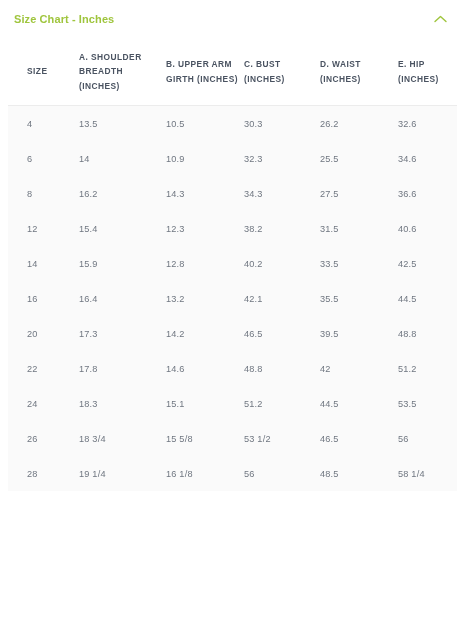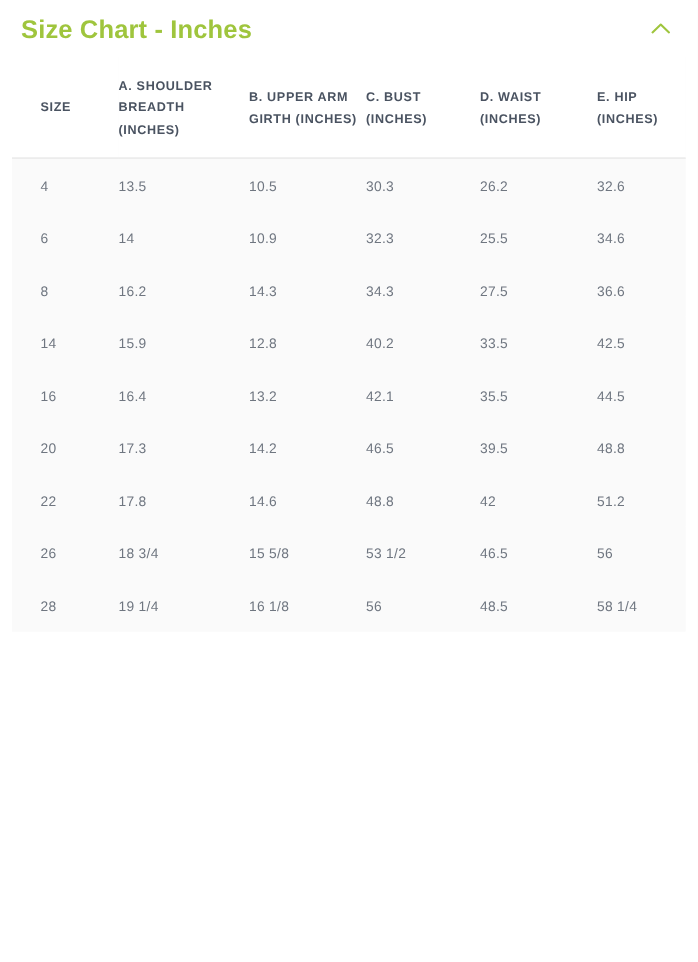--- a/index.html
+++ b/index.html
@@ -27,21 +27,21 @@
     height: 38px;
     display: flex;
     align-items: center;
     justify-content: space-between;
     padding: 0 14px 0 14px;
     box-sizing: border-box;
     background: #ffffff;
     cursor: pointer;
   }
   .accordion-title {
-    font-size: 17px;
+    font-size: 11px;
     font-weight: 700;
     color: #9fc53d;
     letter-spacing: 0.1px;
     line-height: 1;
     white-space: nowrap;
   }
   .chevron-btn {
     width: 22px;
     height: 22px;
     display: flex;
@@ -160,20 +160,28 @@
         </tr>
         <tr>
           <td class="d-size">8</td>
           <td class="d-a">16.2</td>
           <td>14.3</td>
           <td>34.3</td>
           <td>27.5</td>
           <td>36.6</td>
         </tr>
         <tr>
+          <td class="d-size">12</td>
+          <td class="d-a">15.4</td>
+          <td>12.3</td>
+          <td>38.2</td>
+          <td>31.5</td>
+          <td>40.6</td>
+        </tr>
+        <tr>
           <td class="d-size">14</td>
           <td class="d-a">15.9</td>
           <td>12.8</td>
           <td>40.2</td>
           <td>33.5</td>
           <td>42.5</td>
         </tr>
         <tr>
           <td class="d-size">16</td>
           <td class="d-a">16.4</td>
@@ -192,20 +200,28 @@
         </tr>
         <tr>
           <td class="d-size">22</td>
           <td class="d-a">17.8</td>
           <td>14.6</td>
           <td>48.8</td>
           <td>42</td>
           <td>51.2</td>
         </tr>
         <tr>
+          <td class="d-size">24</td>
+          <td class="d-a">18.3</td>
+          <td>15.1</td>
+          <td>51.2</td>
+          <td>44.5</td>
+          <td>53.5</td>
+        </tr>
+        <tr>
           <td class="d-size">26</td>
           <td class="d-a">18 3/4</td>
           <td>15 5/8</td>
           <td>53 1/2</td>
           <td>46.5</td>
           <td>56</td>
         </tr>
         <tr>
           <td class="d-size">28</td>
           <td class="d-a">19 1/4</td>

